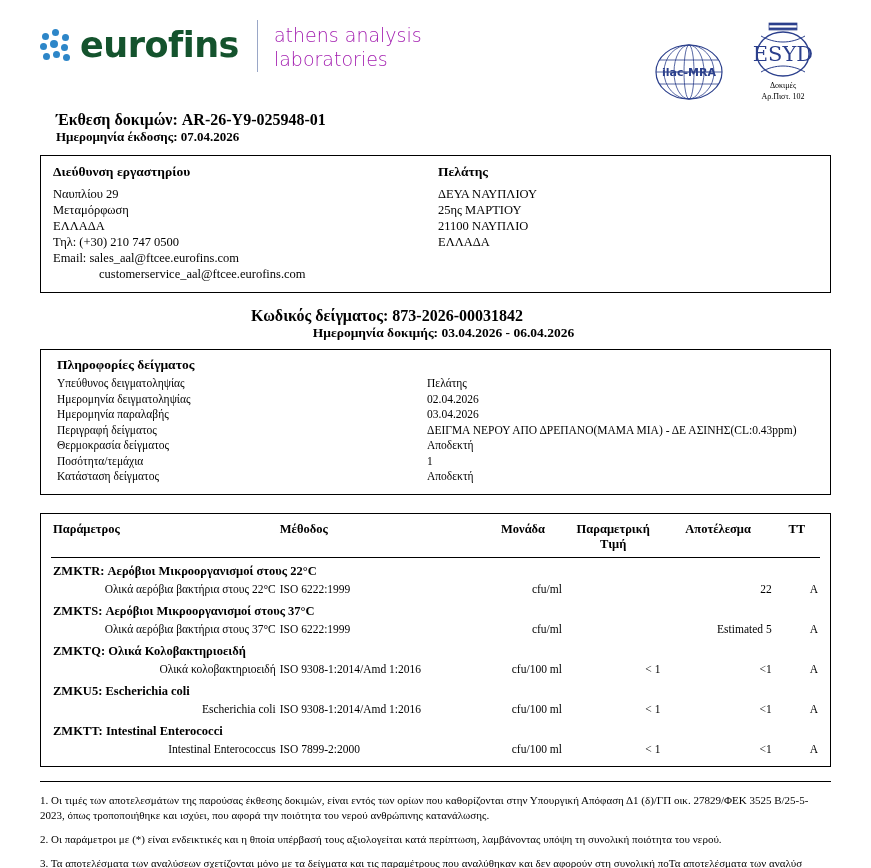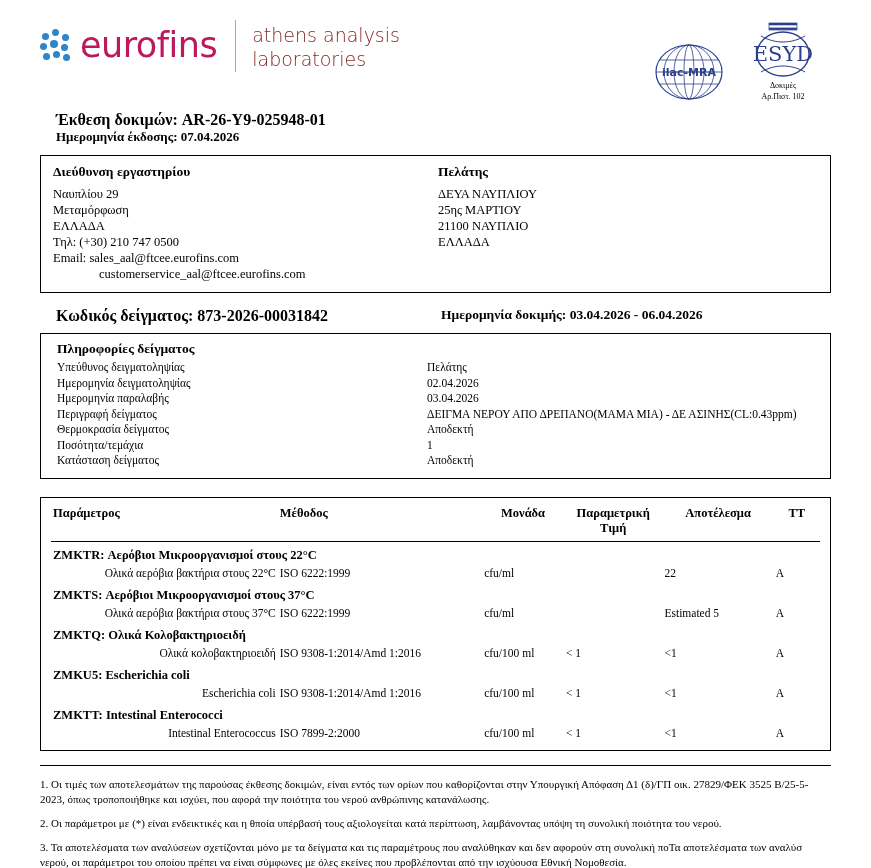--- a/index.html
+++ b/index.html
@@ -54,35 +54,35 @@
   .brand-dots i:nth-child(3){left:22px; top:5px;}
   .brand-dots i:nth-child(4){left:0px;  top:14px;}
   .brand-dots i:nth-child(5){left:10px; top:11px; width:8px;height:8px;}
   .brand-dots i:nth-child(6){left:21px; top:15px;}
   .brand-dots i:nth-child(7){left:3px;  top:24px;}
   .brand-dots i:nth-child(8){left:13px; top:22px;}
   .brand-dots i:nth-child(9){left:23px; top:25px;}
   .brand-name {
     font-family: "DejaVu Sans", sans-serif;
     font-size: 35px;
-    color: #be185d;
+    color: #14532d;
     letter-spacing: -0.5px;
-    font-weight: 400;
+    font-weight: 700;
     line-height: 38px;
   }
   .brand-sep {
     width: 1px;
     background: #9aa7c7;
     height: 52px;
     margin: 2px 16px 0 18px;
   }
   .brand-sub {
     font-family: "DejaVu Sans", sans-serif;
     font-size: 19px;
-    color: #7f1d1d;
+    color: #a21caf;
     line-height: 24px;
     padding-top: 4px;
     font-weight: 300;
   }
   .accreds {
     display: flex;
     align-items: flex-end;
     gap: 10px;
     padding-top: 4px;
   }
@@ -144,23 +144,24 @@
     margin: 0 0 6px 0;
     font-size: 13.5px;
     font-weight: bold;
   }
   .addr-line { white-space: pre; font-family: Liberation Serif, serif; }
   .indent { padding-left: 46px; }
 
   
   .code-row {
     display: flex;
-    align-items: flex-start;
+    align-items: center;
     margin-top: 14px;
     padding-left: 16px;
+    flex-direction: column;
   }
   .code-label {
     font-size: 16px;
     font-weight: bold;
     width: 385px;
   }
   .test-date {
     font-size: 13.5px;
     font-weight: bold;
   }
@@ -208,21 +209,21 @@
   th.c-unit { text-align: center; width: 80px; }
   th.c-pv { text-align: center; width: 96px; }
   th.c-res { text-align: center; width: 110px; }
   th.c-tt { text-align: center; width: 44px; }
   table.results td {
     padding: 3px 2px;
     vertical-align: top;
   }
   td.c-param { text-align: right; padding-left: 6px; }
   td.c-method { text-align: left; }
-  td.c-unit, td.c-pv, td.c-res, td.c-tt { text-align: left; }
+  td.c-unit, td.c-pv, td.c-res, td.c-tt { text-align: right; }
   tr.group td {
     font-weight: bold;
     font-size: 12.5px;
     padding-top: 6px;
     padding-bottom: 1px;
   }
 
   
   .notes {
     margin-top: 14px;

